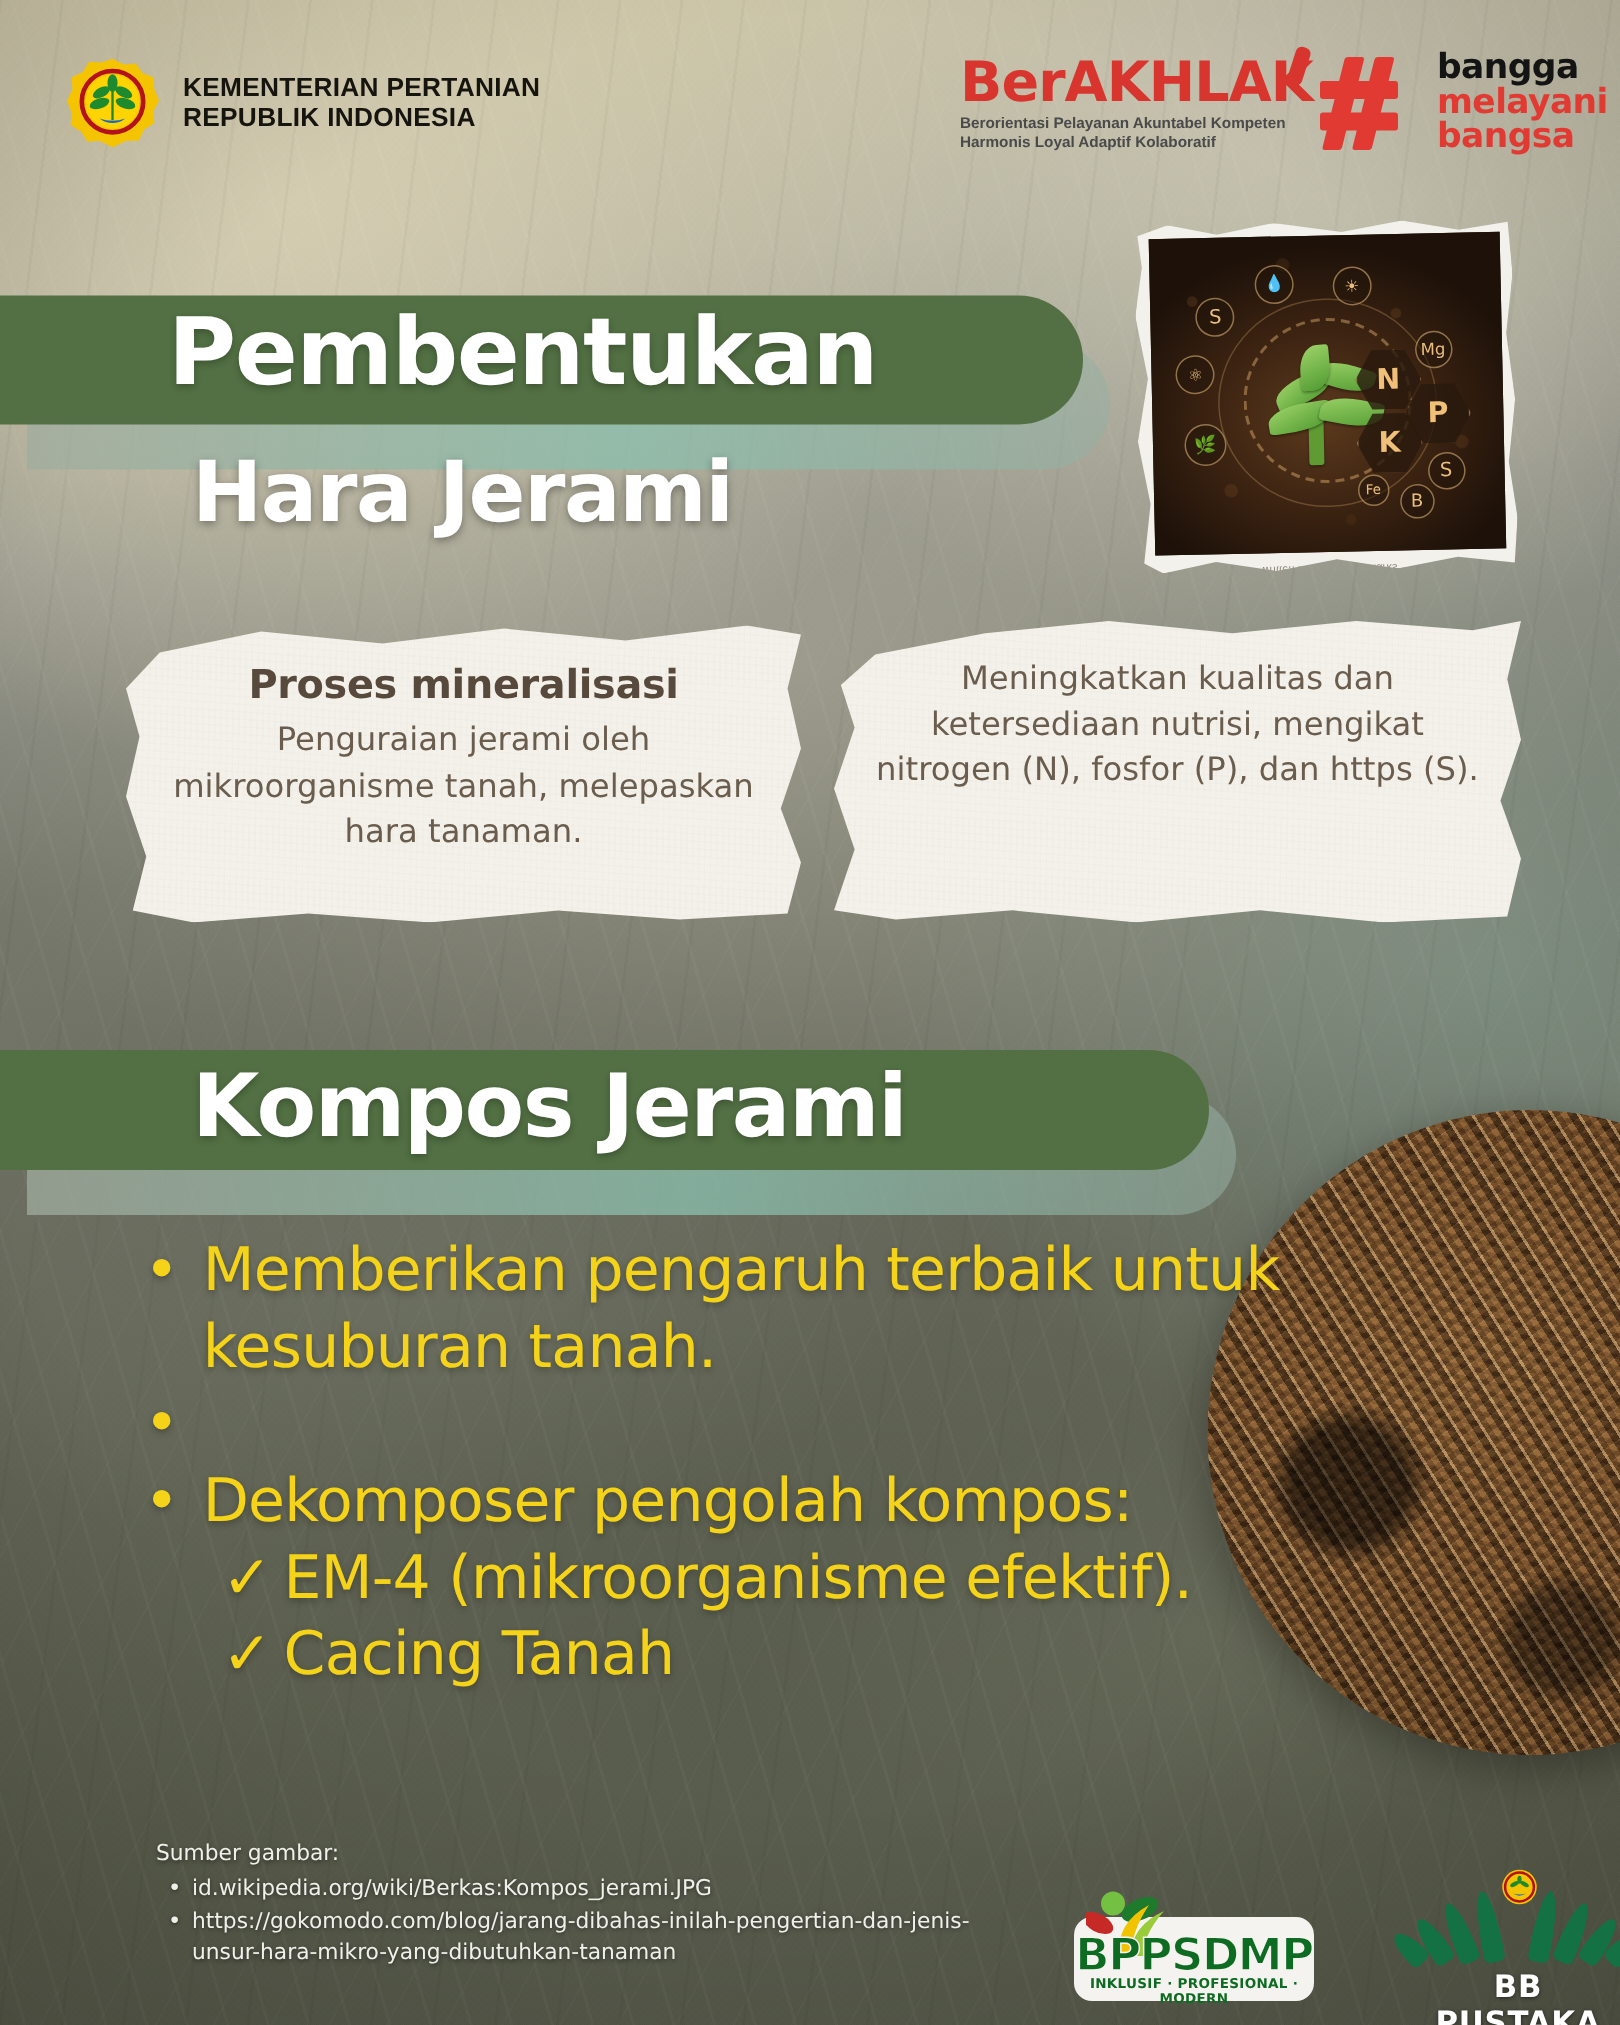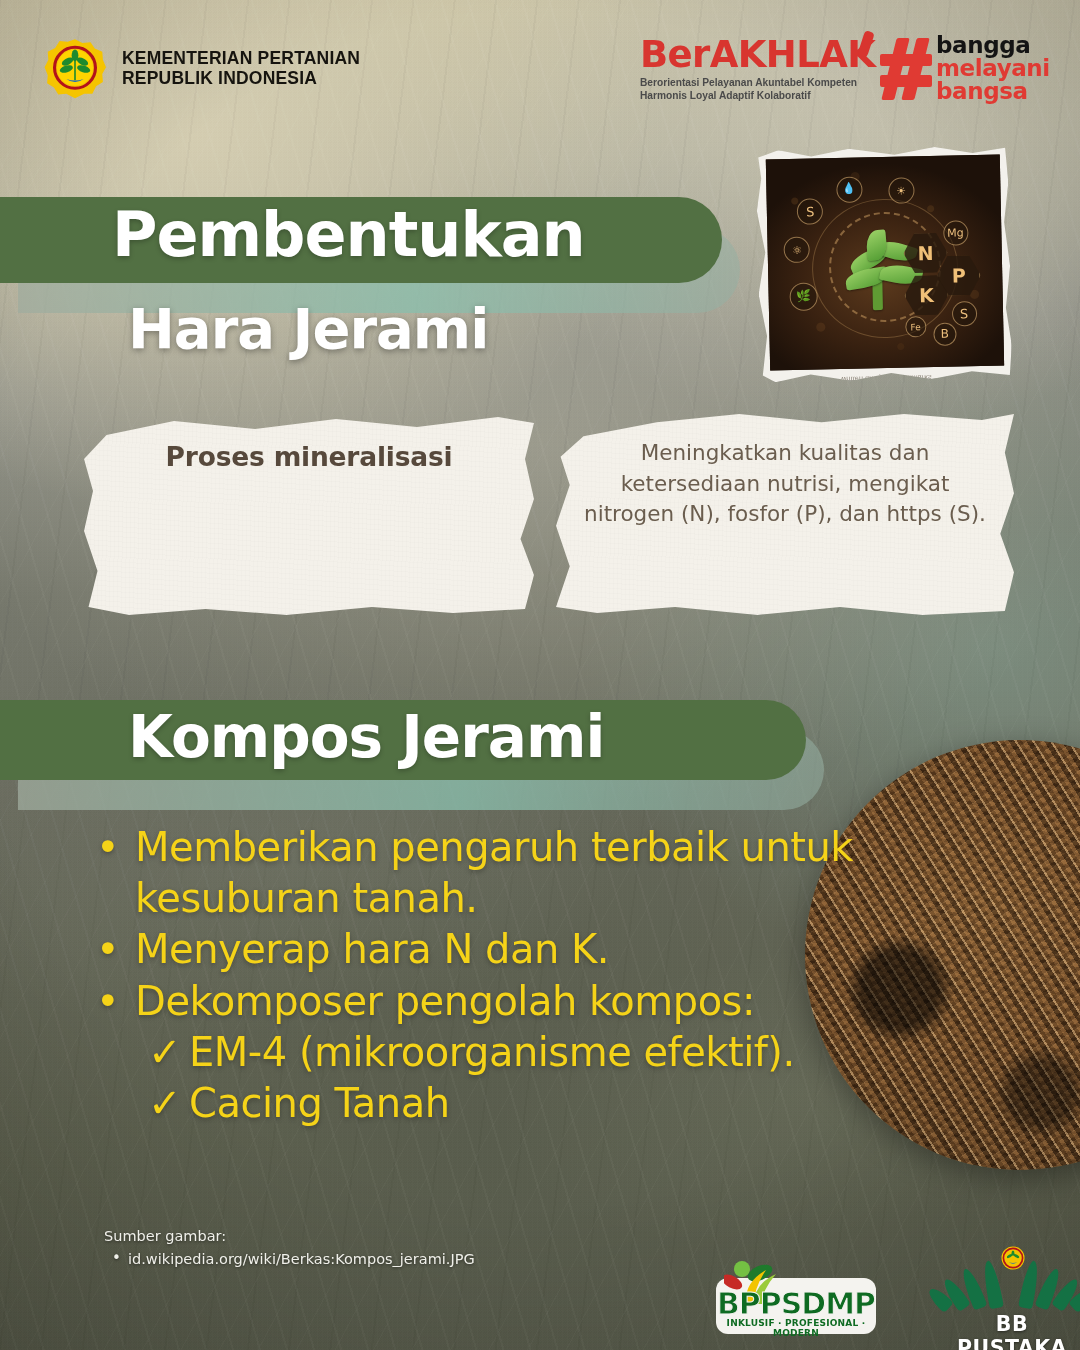--- a/index.html
+++ b/index.html
@@ -65,21 +65,21 @@
   #berakhlak .big {
     font-size:37px; font-weight:bold; color:#D8352F; letter-spacing:-.6px;
     font-family:"DejaVu Sans", sans-serif; line-height:1;
   }
   #berakhlak .tick {
     position:absolute; right:4px; top:-5px; width:10px; height:26px;
     background:#D8352F; border-radius:4px; transform:rotate(18deg);
   }
   #berakhlak .sub { font-size:10.2px; line-height:1.28; margin-top:3px; color:#4a4a4a; font-weight:bold; }
 
-  #bangga { left:880px; top:34px; display:flex; align-items:center; gap:4px; }
+  #bangga { left:880px; top:34px; display:flex; align-items:center; gap:26px; }
   #bangga .hashmark { width:52px; height:62px; position:relative; flex:none; }
   #bangga .hashmark i {
     position:absolute; background:#E03A33; display:block; border-radius:2px;
   }
   #bangga .hashmark .v1 { left:9px;  top:0;  width:13px; height:62px; transform:skewX(-14deg); }
   #bangga .hashmark .v2 { left:29px; top:0;  width:13px; height:62px; transform:skewX(-14deg); }
   #bangga .hashmark .h1 { left:0;  top:16px; width:52px; height:12px; }
   #bangga .hashmark .h2 { left:0;  top:37px; width:52px; height:12px; }
   #bangga .words { line-height:1.0; font-family:"DejaVu Sans", sans-serif; }
   #bangga .words div { font-size:23px; font-weight:bold; letter-spacing:-.4px; }
@@ -380,20 +380,21 @@
 
 <div class="pill-wrap layer" id="title1-wrap">
   <div class="pill-shadow"></div>
   <div class="pill"></div>
 </div>
 <div class="pill-text layer" id="title1-text">Pembentukan</div>
 <div class="layer" id="title2-text">Hara Jerami</div>
 
 <div class="note layer" id="note-left">
   <h3>Proses mineralisasi</h3>
+  <p>Penguraian jerami oleh mikroorganisme tanah, melepaskan hara tanaman.</p>
 </div>
 <div class="note layer" id="note-right">
   <p>Meningkatkan kualitas dan ketersediaan nutrisi, mengikat nitrogen (N), fosfor (P), dan https (S).</p>
 </div>
 
 <div class="layer" id="compost">
   <div class="dark"></div>
 </div>
 
 <div class="pill-wrap layer" id="kompos-wrap">
@@ -402,38 +403,38 @@
 </div>
 <div class="pill-text layer" id="kompos-text">Kompos Jerami</div>
 
 <div class="layer" id="bullets">
   <div class="b">
     <span class="dot">•</span>
     <span>Memberikan pengaruh terbaik untuk kesuburan tanah.</span>
   </div>
   <div class="b">
     <span class="dot">•</span>
-    <span>Menyerap hara N dan K.</span>
   </div>
   <div class="b">
     <span class="dot">•</span>
     <span>Dekomposer pengolah kompos:</span>
   </div>
   <div class="sub">
     <span class="chk">✓</span><span>EM-4 (mikroorganisme efektif).</span>
   </div>
   <div class="sub">
     <span class="chk">✓</span><span>Cacing Tanah</span>
   </div>
 </div>
 
 <div class="layer" id="sumber">
   <div class="lbl">Sumber gambar:</div>
   <ul>
     <li>id.wikipedia.org/wiki/Berkas:Kompos_jerami.JPG</li>
+    <li>https://gokomodo.com/blog/jarang-dibahas-inilah-pengertian-dan-jenis-unsur-hara-mikro-yang-dibutuhkan-tanaman</li>
   </ul>
 </div>
 
 <div class="layer" id="footer-logos">
   <div class="bppsdmp">
     <div class="plate"></div>
     <div class="sprig">
       <svg viewBox="0 0 62 44" width="62" height="44">
         <circle cx="18" cy="9" r="8" fill="#74C043"></circle>
         <ellipse cx="36" cy="13" rx="13" ry="7" transform="rotate(-24 36 13)" fill="#1E7A2C"></ellipse>

